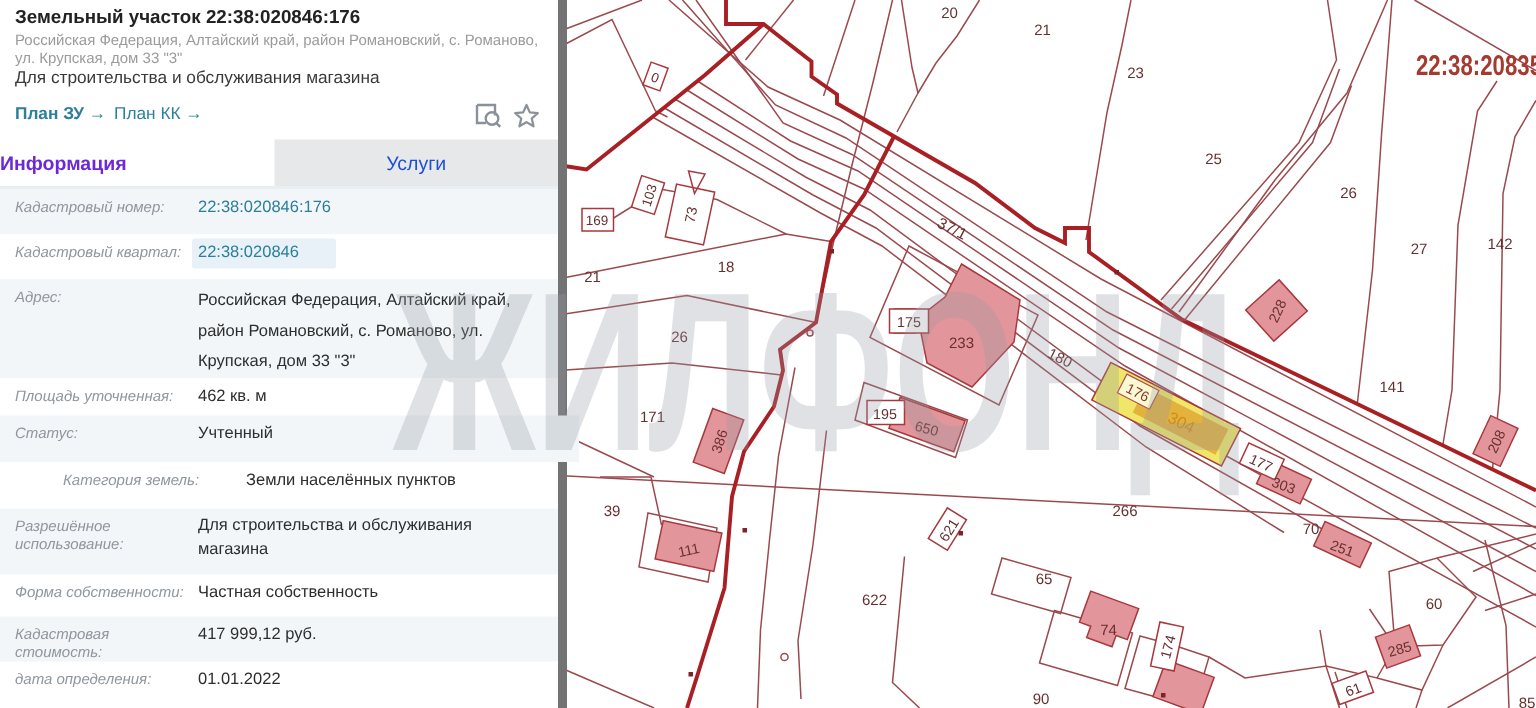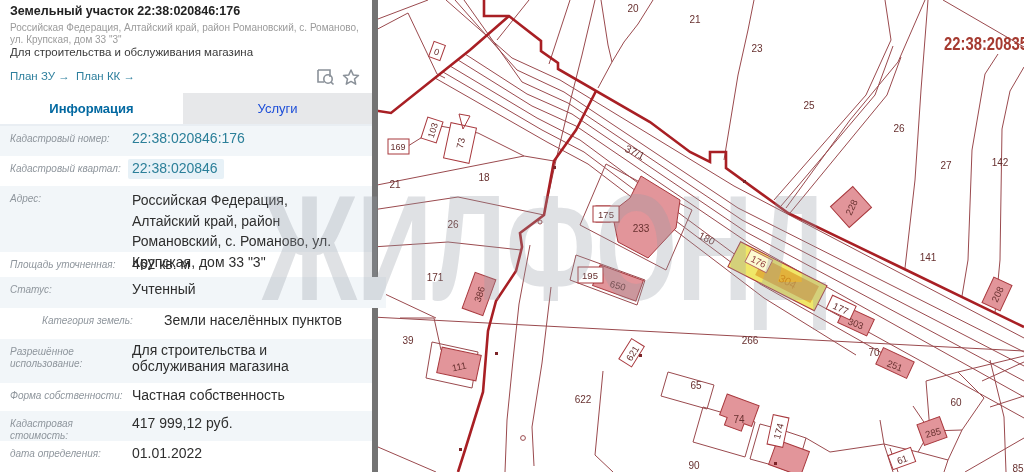--- a/index.html
+++ b/index.html
@@ -4,26 +4,26 @@
 html,body{margin:0;padding:0;}
 body{width:1024px;height:472px;overflow:hidden;position:relative;font-family:"Liberation Sans",sans-serif;background:#fff;}
 #map{position:absolute;left:0;top:0;}
 #panel{position:absolute;left:0;top:0;width:372px;height:472px;background:#fff;border-right:6px solid #737373;z-index:5;}
 .ttl{position:absolute;left:10px;top:4px;font-size:12.5px;font-weight:bold;color:#222;}
 .gaddr{position:absolute;left:10px;top:22px;width:362px;font-size:10px;line-height:11.5px;color:#9b9b9b;}
 .use{position:absolute;left:10px;top:46px;font-size:11.5px;color:#3a3a3a;}
 .lnk{position:absolute;top:70px;font-size:11.5px;color:#2d7f9d;}
 .icons{position:absolute;top:68px;left:316px;z-index:6;}
 .tabs{position:absolute;left:0;top:93px;width:372px;height:31px;}
-.tabL{position:absolute;left:0;top:0;width:183px;height:31px;background:#fff;text-align:center;line-height:31px;font-size:13px;font-weight:bold;color:#0369a1;}
+.tabL{position:absolute;left:0;top:0;width:183px;height:31px;background:#fff;text-align:left;line-height:31px;font-size:13px;font-weight:bold;color:#6d28d9;}
 .tabR{position:absolute;left:183px;top:0;width:189px;height:31px;background:#e7e8ea;text-align:center;line-height:31px;font-size:13px;color:#1d4ed8;}
 .tabdiv{position:absolute;left:0;top:124px;width:372px;height:2px;background:#e9eef3;}
 .row{position:absolute;left:0;width:372px;}
 .row .lb{position:absolute;left:10px;top:7px;width:118px;font-size:10px;line-height:11.5px;color:#8f969d;font-style:italic;}
-.row .vl{position:absolute;left:132px;top:2px;width:232px;font-size:14px;line-height:20px;color:#2e2e2e;}
+.row .vl{position:absolute;left:132px;top:2px;width:232px;font-size:11px;line-height:20px;color:#2e2e2e;}
 .row .vl.teal{color:#2b7f99;} .teal{color:#2b7f99;}
 .tint{background:#f2f6f9;}
 #wm{position:absolute;left:262px;top:172px;z-index:9;font-size:151px;line-height:1;font-weight:bold;color:rgba(148,156,164,0.30);letter-spacing:0px;white-space:nowrap;transform:scaleX(0.695);transform-origin:0 0;}
 </style></head>
 <body>
 <svg id="map" width="1024" height="472" viewBox="0 0 1024 472">
 <g fill="none" stroke="#9a4a4e" stroke-width="1">
 
   <polyline points="446,0 512,58 560,80 734,186 1024,338"></polyline>
   <polyline points="455,0 517,70 564,92 738,208 1024,352"></polyline>
@@ -251,21 +251,21 @@
   <rect x="639" y="354" width="3" height="3"></rect>
   <rect x="774" y="462" width="3" height="3"></rect>
   <rect x="743" y="180" width="3" height="3"></rect>
 </g>
 <text x="944" y="50" font-size="19" fill="#a53a30" font-weight="bold" textLength="84" lengthAdjust="spacingAndGlyphs" font-family="Liberation Sans,sans-serif">22:38:20835</text>
 </svg>
 <div id="panel">
   <div class="ttl">Земельный участок 22:38:020846:176</div>
   <div class="gaddr">Российская Федерация, Алтайский край, район Романовский, с. Романово, ул. Крупская, дом 33 "3"</div>
   <div class="use">Для строительства и обслуживания магазина</div>
-  <div class="lnk" style="left:10px;">План ЗУ →</div>
+  <div class="lnk" style="left:10px;font-weight:bold;">План ЗУ →</div>
   <div class="lnk" style="left:76px;">План КК →</div>
   <svg class="icons" width="46" height="18" viewBox="0 0 46 18">
     <path d="M2 2 h12 v7 M8 14 H2 V2" fill="none" stroke="#8a9199" stroke-width="1.6"></path>
     <circle cx="12" cy="11" r="4.2" fill="none" stroke="#8a9199" stroke-width="1.6"></circle>
     <line x1="15" y1="14.2" x2="17.5" y2="16.5" stroke="#8a9199" stroke-width="1.6"></line>
     <path d="M35 2 l2.2 4.9 5.3 0.5 -4 3.6 1.2 5.2 -4.7 -2.8 -4.7 2.8 1.2 -5.2 -4 -3.6 5.3 -0.5 z" fill="none" stroke="#8a9199" stroke-width="1.5" stroke-linejoin="round"></path>
   </svg>
   <div class="tabs">
       <div class="tabL">Информация</div>
       <div class="tabR">Услуги</div>

